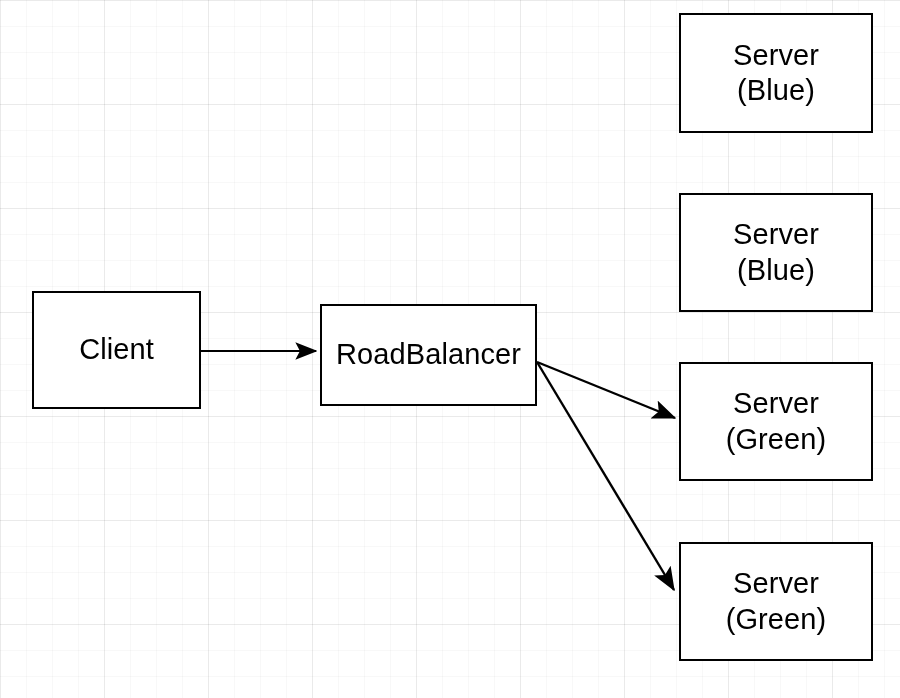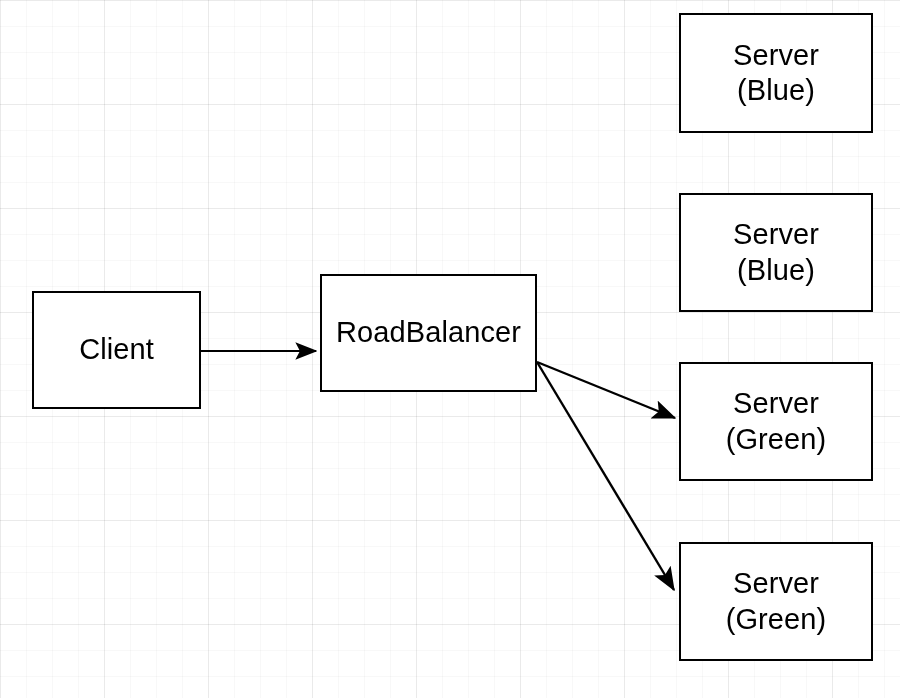--- a/index.html
+++ b/index.html
@@ -74,21 +74,21 @@
 
     <line x1="537" y1="362" x2="675" y2="418" stroke="#000000" stroke-width="2.4" marker-end="url(#arrowhead)"></line>
 
     <line x1="537" y1="362" x2="674" y2="590" stroke="#000000" stroke-width="2.4" marker-end="url(#arrowhead)"></line>
   </svg>
 
   <div class="node" style="left:32px; top:291px; width:169px; height:118px;">
     <span class="node-label">Client</span>
   </div>
 
-  <div class="node" style="left:320px; top:274px; width:217px; height:118px;">
+  <div class="node" style="left:320px; top:304px; width:217px; height:102px;">
     <span class="node-label">RoadBalancer</span>
   </div>
 
   <div class="node" style="left:679px; top:13px; width:194px; height:120px;">
     <span class="node-label">Server
 (Blue)</span>
   </div>
 
   <div class="node" style="left:679px; top:193px; width:194px; height:119px;">
     <span class="node-label">Server

